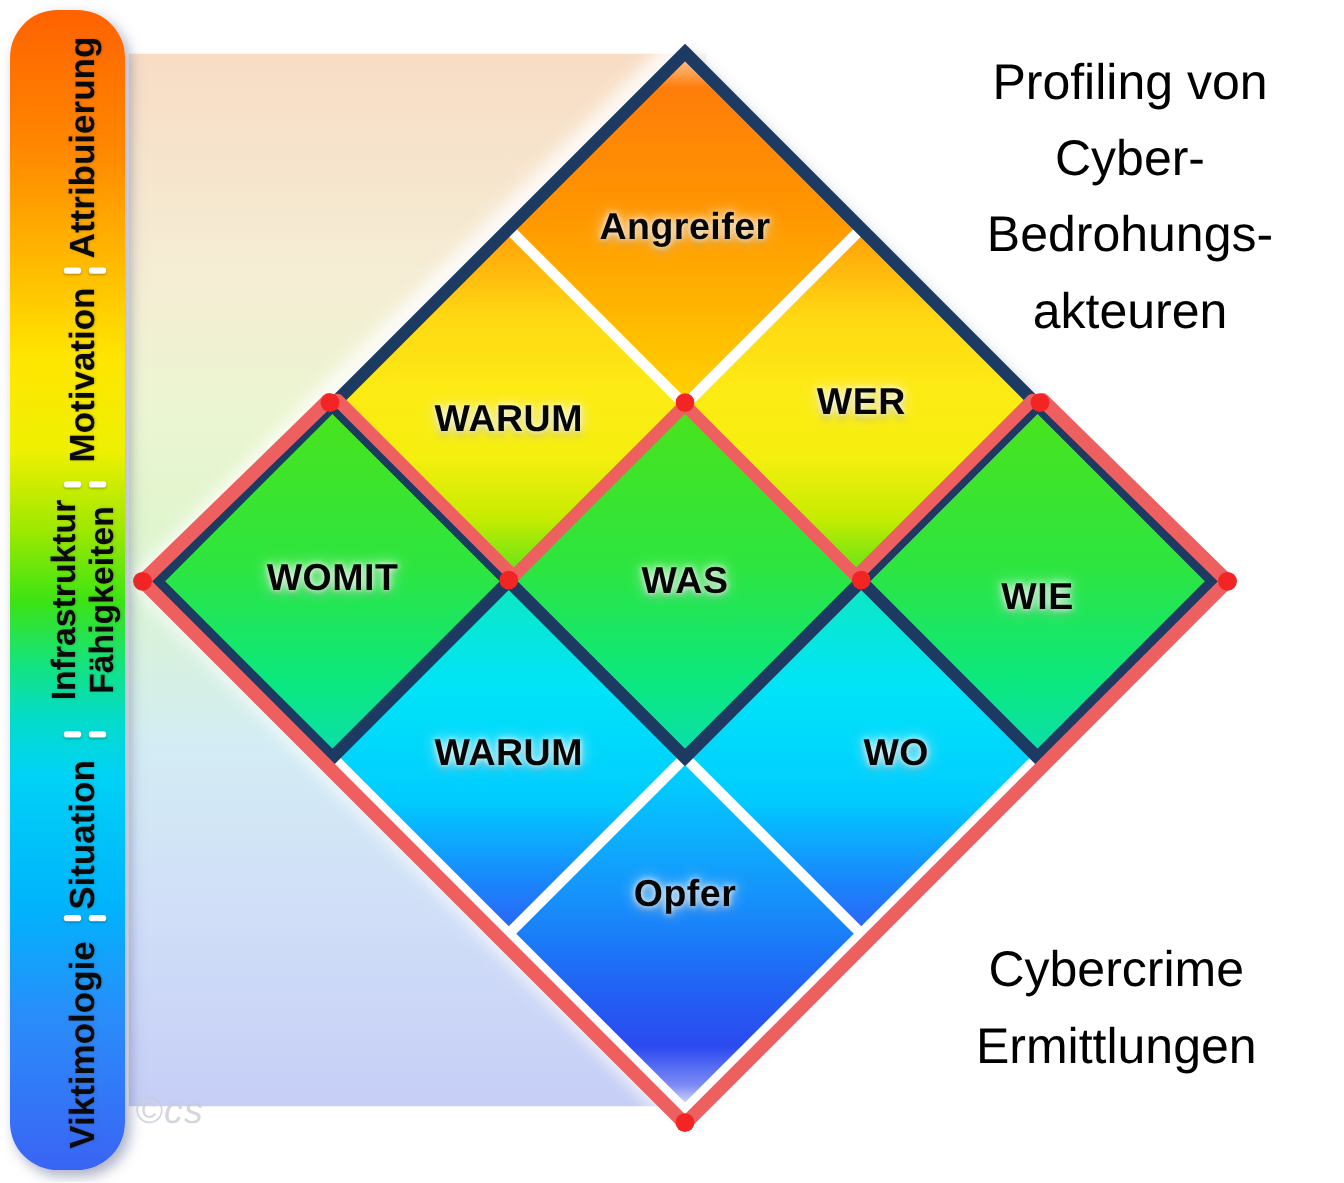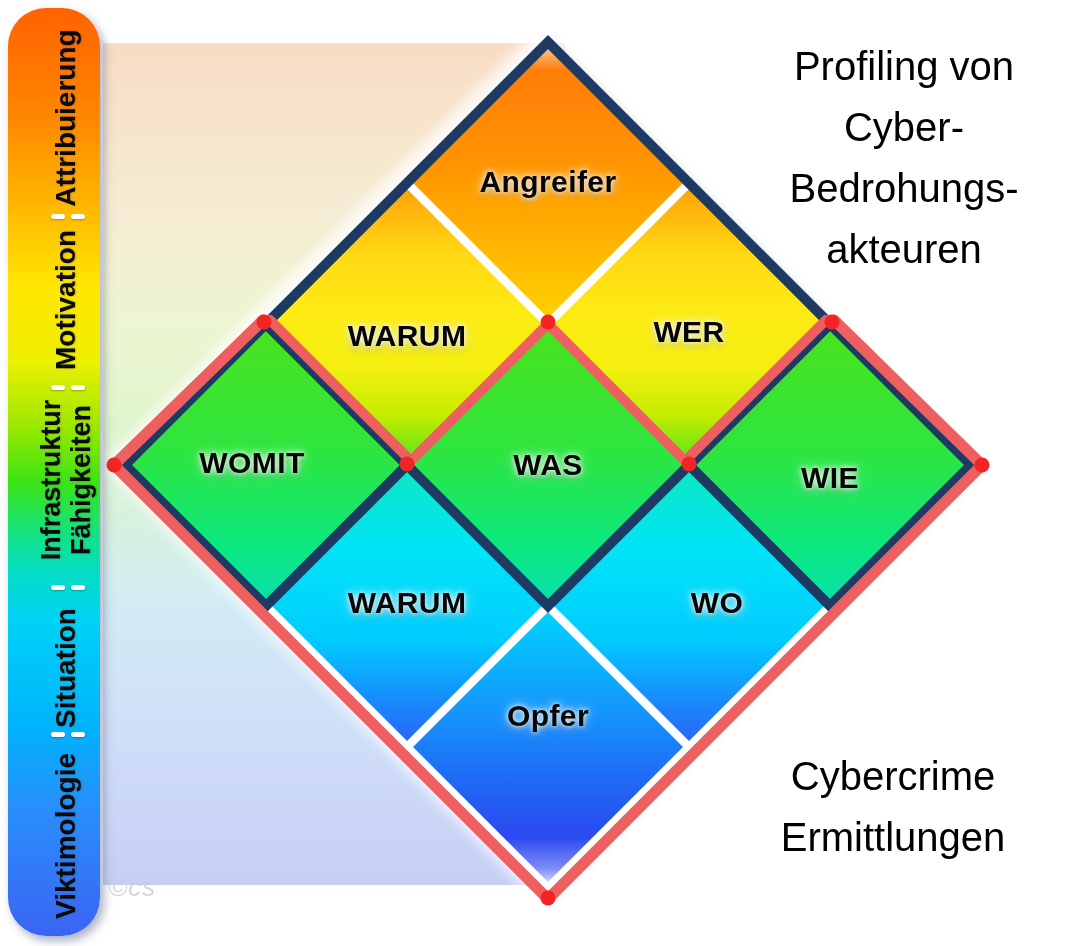--- a/index.html
+++ b/index.html
@@ -34,21 +34,21 @@
     font-weight:bold;font-size:30px;color:#060606;letter-spacing:.4px;white-space:nowrap;
     text-shadow:0 0 5px rgba(255,255,255,.95),0 0 12px rgba(255,255,255,.85),0 4px 6px rgba(100,100,110,.35);
   }
   .side-title{
     position:absolute;text-align:center;color:#000;
     font-size:40px;line-height:61px;font-weight:400;
   }
   .side-title span{display:block;}
   .watermark{
     position:absolute;left:108px;top:872px;
-    font-size:26px;font-style:italic;color:#c9cdd6;opacity:.8;letter-spacing:1px;
+    font-size:30px;font-style:italic;color:#c9cdd6;opacity:.8;letter-spacing:1px;
   }
 </style>
 </head>
 <body>
 
 <div class="stage">
 
   <svg width="1075" height="946" viewBox="0 0 1075 946" style="position:absolute;left:0;top:0;">
     <defs>
       <linearGradient id="bgPastel" x1="0" y1="43" x2="0" y2="885" gradientUnits="userSpaceOnUse">
@@ -167,22 +167,22 @@
     <div class="bar-label" style="top:660px;">Situation</div>
     <div class="dash-sep" style="top:724px;">
       <div class="dash"></div>
       <div class="dash"></div>
     </div>
     <div class="bar-label" style="top:828px;">Viktimologie</div>
   </div>
 
   <div class="cell-label" style="left:548px;top:182px;">Angreifer</div>
   <div class="cell-label" style="left:407px;top:336px;">WARUM</div>
-  <div class="cell-label" style="left:689px;top:332px;">WER</div>
-  <div class="cell-label" style="left:252px;top:463px;">WOMIT</div>
+  <div class="cell-label" style="left:689px;top:322px;">WER</div>
+  <div class="cell-label" style="left:266px;top:463px;">WOMIT</div>
   <div class="cell-label" style="left:548px;top:465px;">WAS</div>
   <div class="cell-label" style="left:830px;top:478px;">WIE</div>
   <div class="cell-label" style="left:407px;top:603px;">WARUM</div>
   <div class="cell-label" style="left:689px;top:603px;margin-left:28px;">WO</div>
   <div class="cell-label" style="left:548px;top:716px;">Opfer</div>
 
   <div class="side-title" style="left:738px;top:36px;width:332px;">
     <span>Profiling von</span>
     <span>Cyber-</span>
     <span>Bedrohungs-</span>

